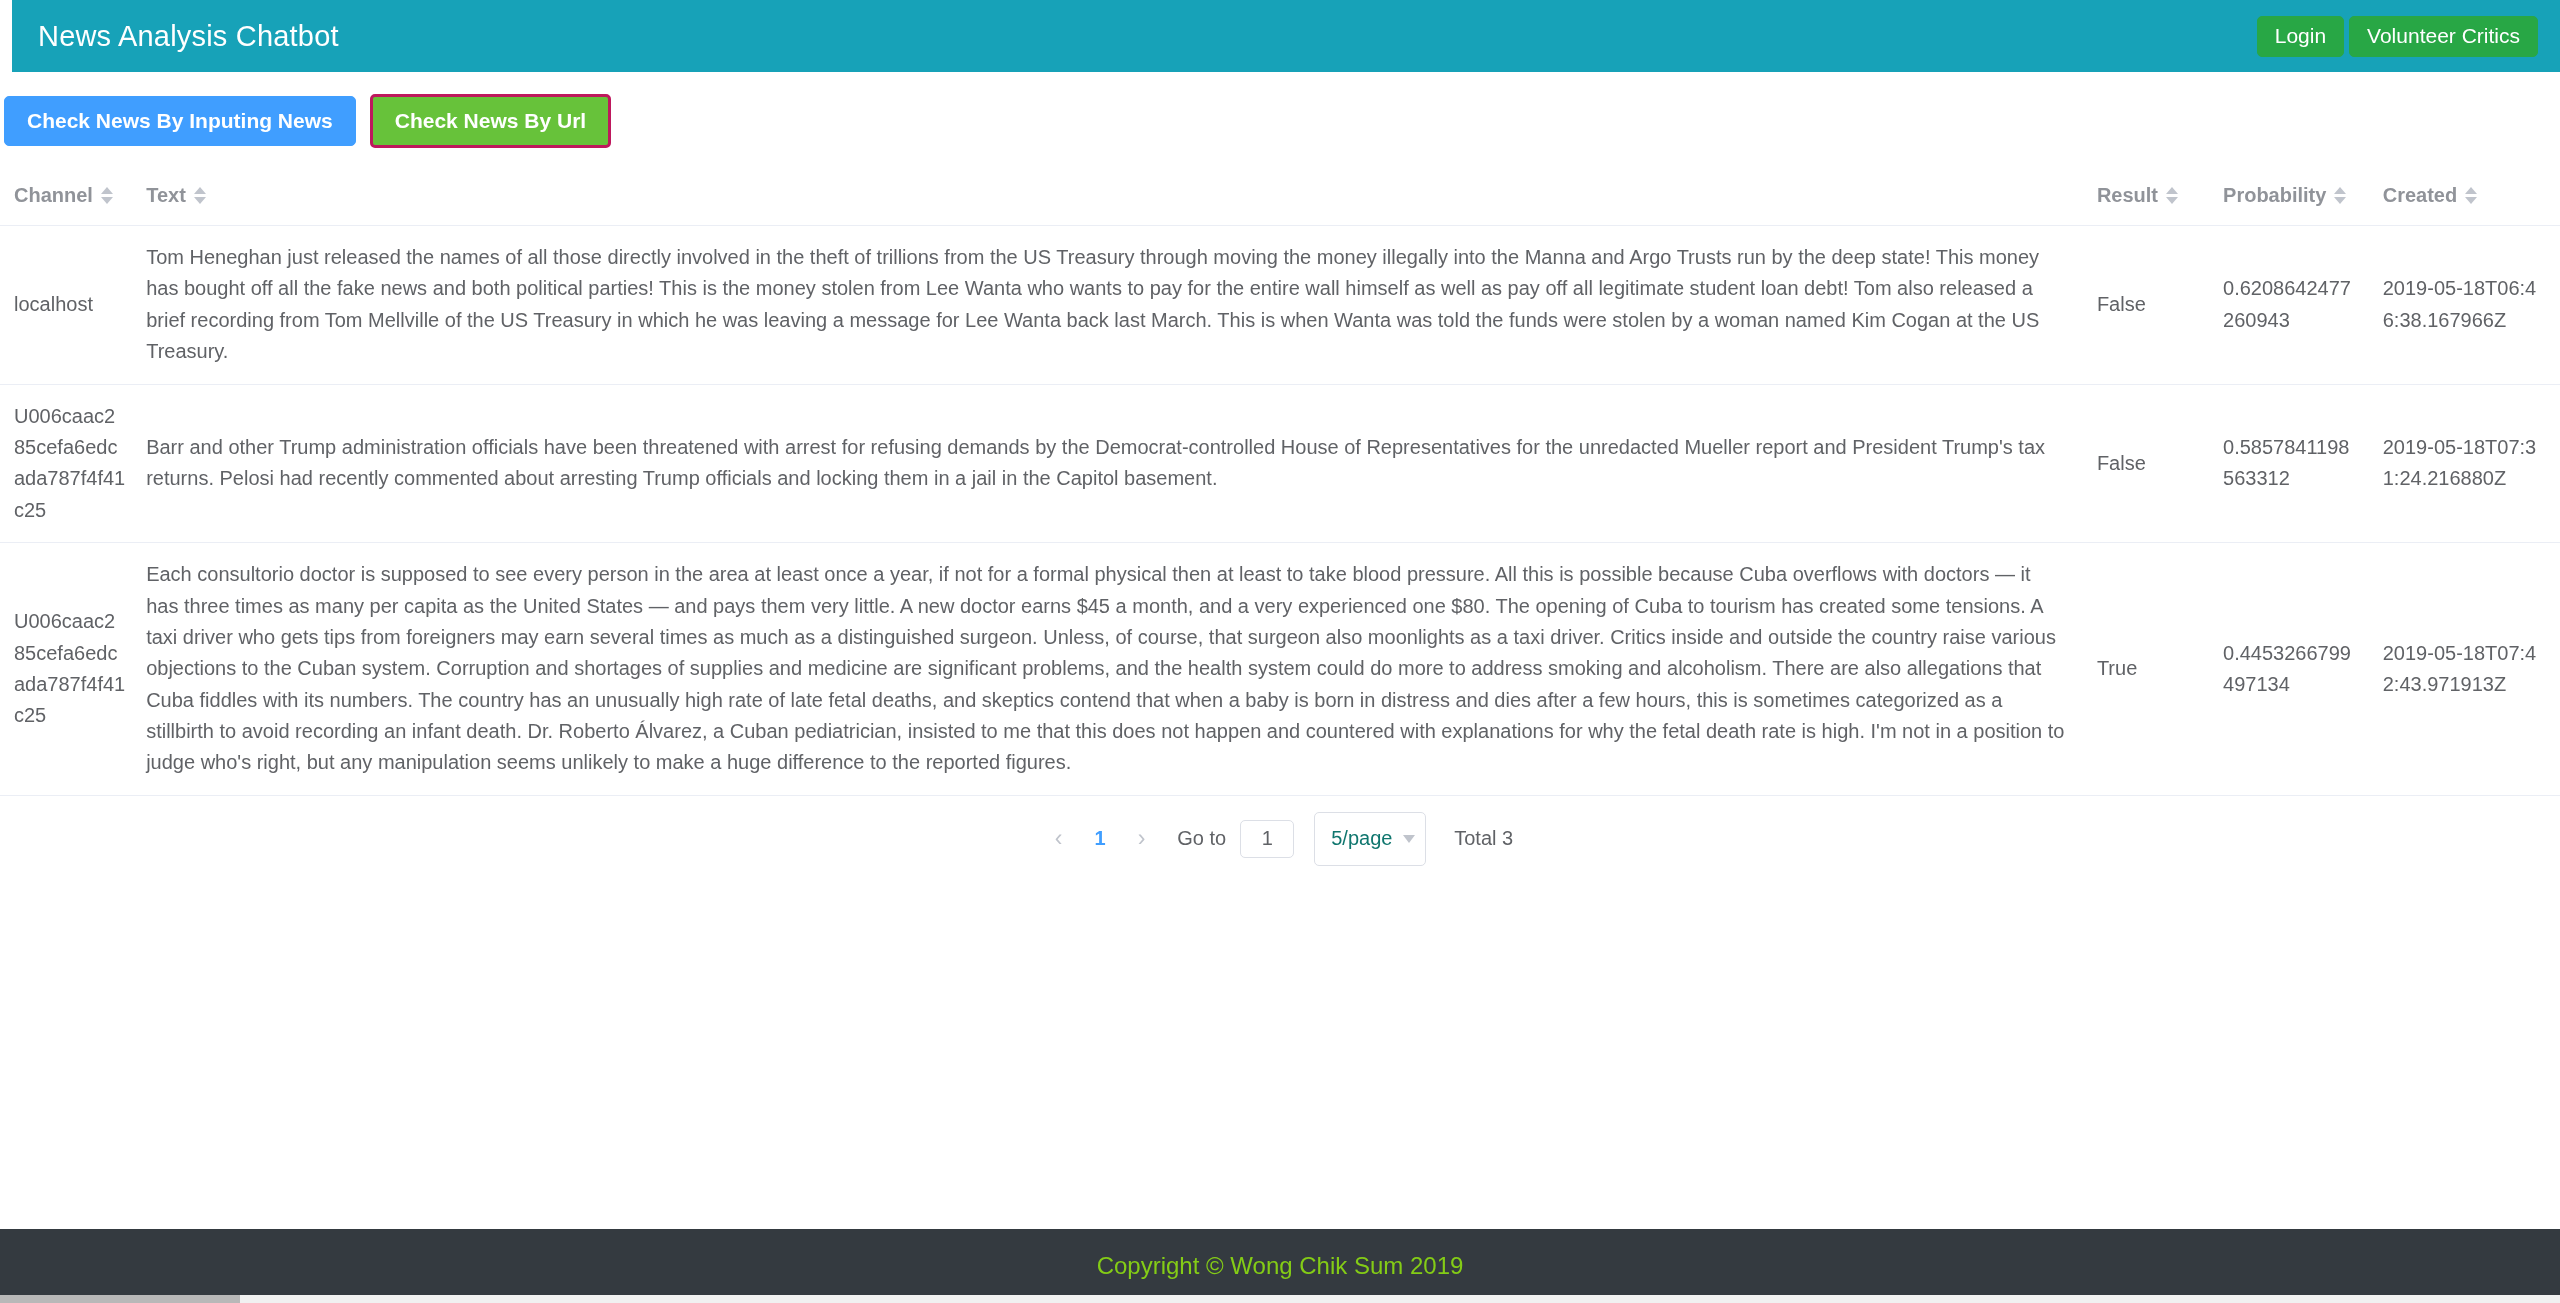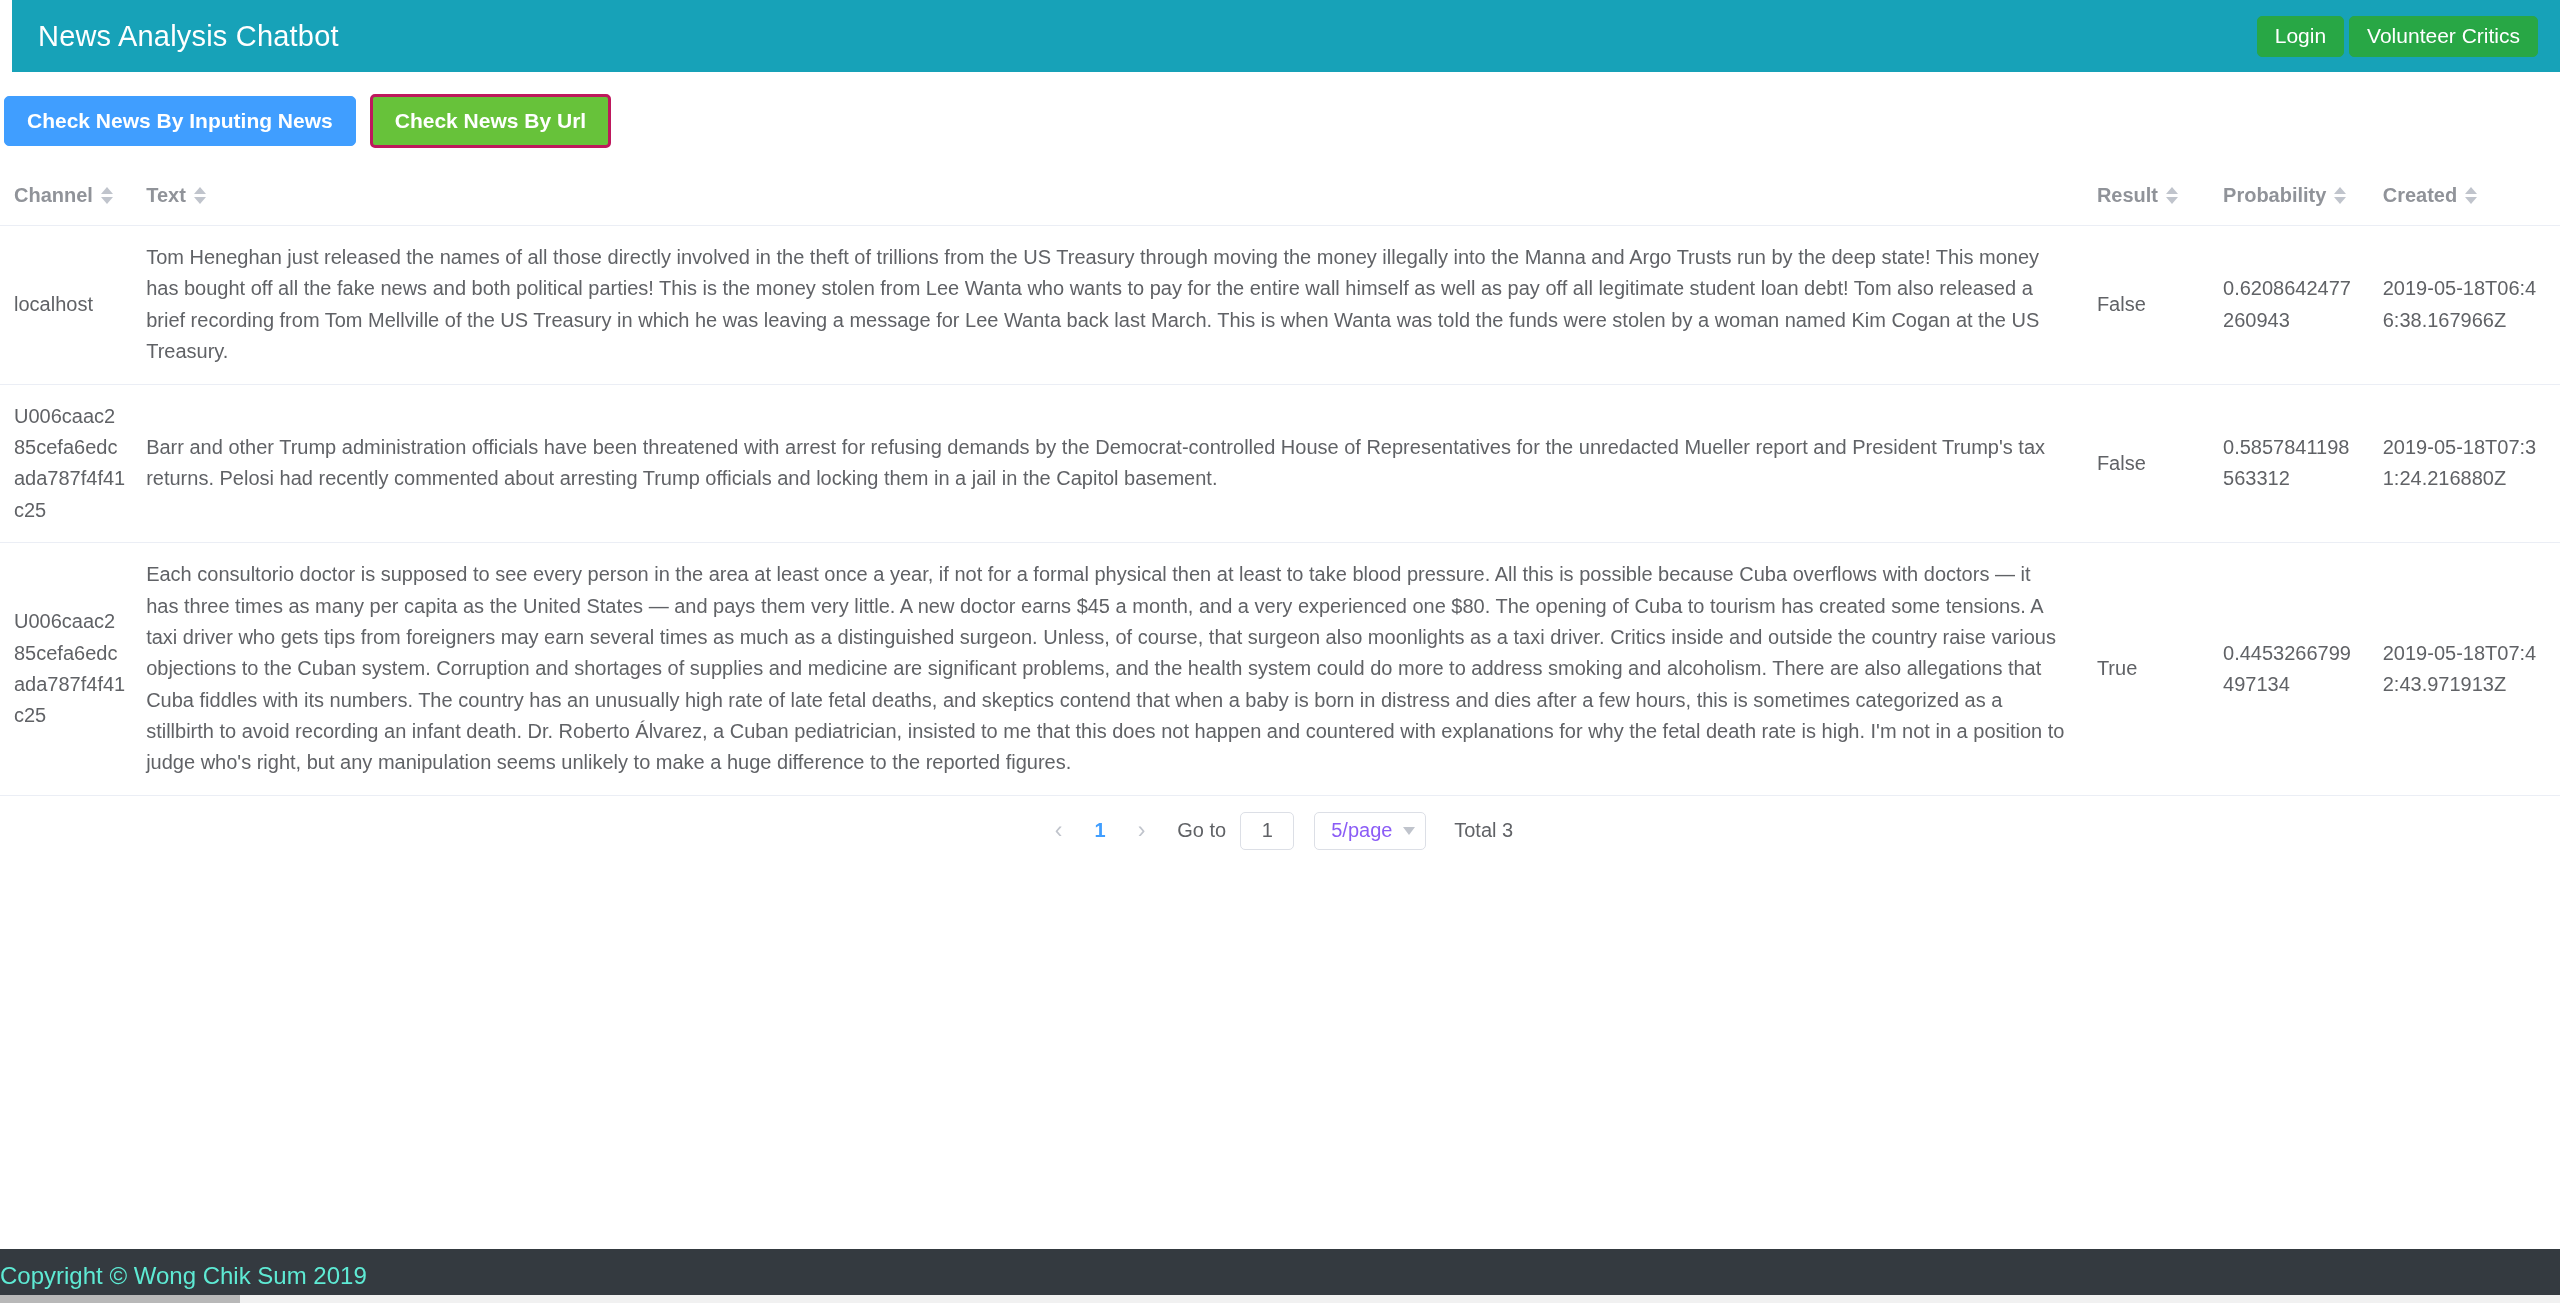--- a/index.html
+++ b/index.html
@@ -166,51 +166,52 @@
     border-radius: 5px;
     text-align: center;
     color: #606266;
     font-size: 20px;
     font-family: "Liberation Sans", sans-serif;
     background: #fff;
     outline: none;
   }
   .pg-select {
     position: relative;
-    width: 112px; height: 38px;
+    width: 112px; height: 54px;
     border: 1px solid #dcdfe6;
     border-radius: 5px;
     display: flex;
     align-items: center;
     justify-content: space-between;
     padding: 0 10px 0 16px;
-    color: #8b5cf6;
+    color: #0f766e;
     font-size: 20px;
     cursor: pointer;
     background: #fff;
     margin-left: 6px;
   }
   .chev-down {
     width: 0; height: 0;
     border-left: 6px solid transparent;
     border-right: 6px solid transparent;
     border-top: 8px solid #c0c4cc;
   }
   .pg-total { color: #606266; font-size: 20px; margin-left: 14px; }
 
   
   .footer {
     position: absolute;
     left: 0; bottom: 0;
     width: 2560px;
-    height: 54px;
+    height: 74px;
     background: #343a40;
-    color: #5eead4;
-    display: flex;
-    align-items: center;
+    color: #84cc16;
+    display: flex;
+    align-items: center;
+    justify-content: center;
     font-size: 24px;
   }
   .scrollbar-strip {
     position: absolute;
     left: 0; bottom: 0;
     width: 2560px; height: 8px;
     background: #f1f1f1;
   }
   .scrollbar-thumb {
     position: absolute;

